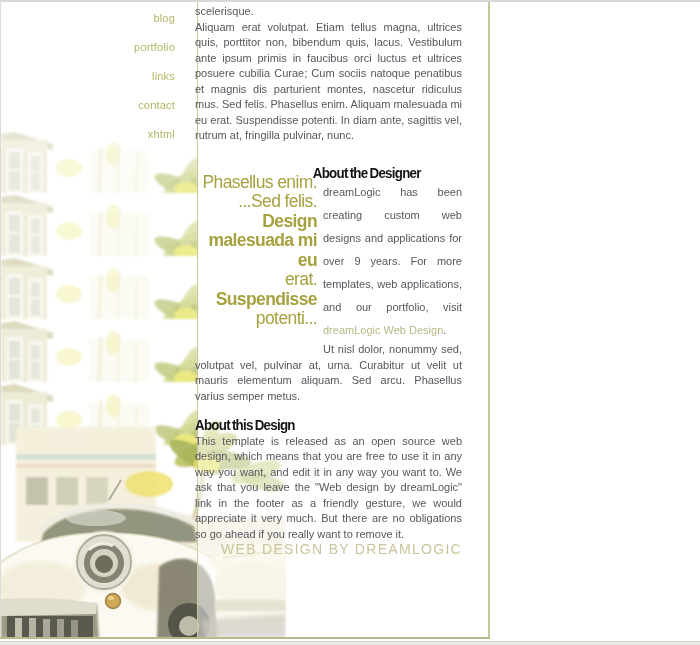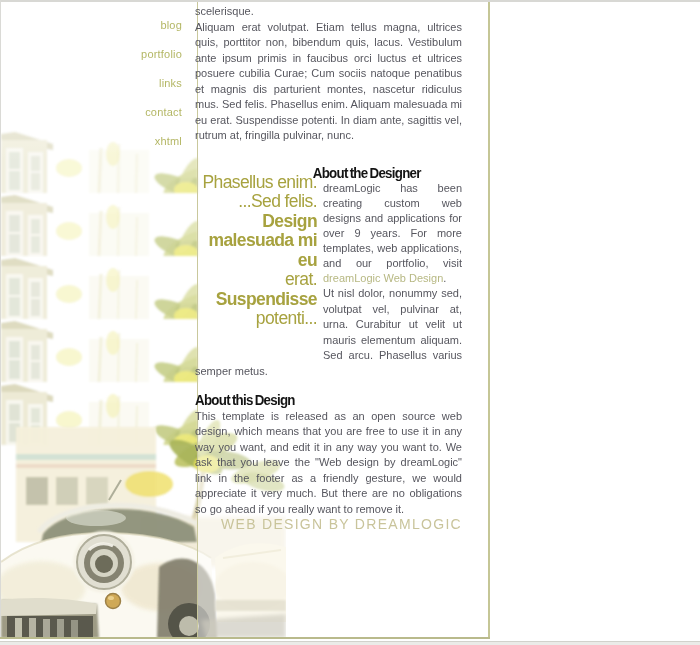--- a/index.html
+++ b/index.html
@@ -5,21 +5,21 @@
   html,body{margin:0;padding:0;}
   body{
     width:700px;height:645px;position:relative;overflow:hidden;
     background:#ffffff;
     font-family:"Liberation Sans", sans-serif;
   }
   .top-border{position:absolute;top:0;left:0;width:700px;height:2px;background:#d8d8d4;}
   .left-border{position:absolute;top:0;left:0;width:1px;height:638px;background:#dadad6;}
   .photo{position:absolute;left:1px;top:2px;width:285px;height:636px;}
   .photo svg{display:block;}
-  .main-nav{position:absolute;left:0;top:4px;width:171px;margin:11px;padding:0;list-style:none;text-align:right;}
+  .main-nav{position:absolute;left:0;top:4px;width:171px;margin:4px;padding:0;list-style:none;text-align:right;}
   .main-nav li{margin-bottom:11px;}
   .main-nav a{color:#b4b765;font-size:11px;line-height:13px;text-decoration:none;letter-spacing:.2px;cursor:pointer;}
   .divider{position:absolute;left:197px;top:2px;width:1px;height:636px;background:#c9c89c;}
   .right-border{position:absolute;left:488px;top:2px;width:2px;height:636px;background:#c5c696;}
   .bottom-border{position:absolute;left:0;top:637px;width:490px;height:2px;background:#b9ba8c;}
   .bottom-strip{position:absolute;left:0;top:641px;width:700px;height:4px;background:#ebebe8;border-top:1px solid #d2d2cc;}
   .content{
     position:absolute;left:184px;top:2px;width:290px;box-sizing:border-box;
     padding:2px 12px 0 11px;color:#56565e;font-size:11px;line-height:15.5px;
   }
@@ -30,21 +30,21 @@
     float:left;width:122px;margin:29px 6px 26px 0;text-align:right;
     color:#a7a23f;font-size:17.5px;line-height:19.5px;letter-spacing:-.6px;
   }
   .pullquote .ql{display:block;}
   .pullquote .ql.b{font-weight:bold;}
   .content h2{
     margin:22px 0 0;font-size:14.5px;font-weight:bold;color:#141414;
     letter-spacing:-.8px;word-spacing:-1px;transform:scaleX(.92);transform-origin:left center;
   }
   .content h2.second{clear:left;margin-top:14px;}
-  .p-designer{margin-top:9px;line-height:15px;}
+  .p-designer{margin-top:9px;line-height:23px;}
   .p-designer a{color:#b7b883;text-decoration:none;cursor:pointer;}
   .p-utnisl{margin-top:13px;}
   .p-template{margin-top:12px;}
   .footer-credit{
     margin:17px 8px 0 0;text-align:right !important;
     color:#c9c49b;font-size:14px;letter-spacing:1.3px;
   }
 </style>
 </head>
 <body>

